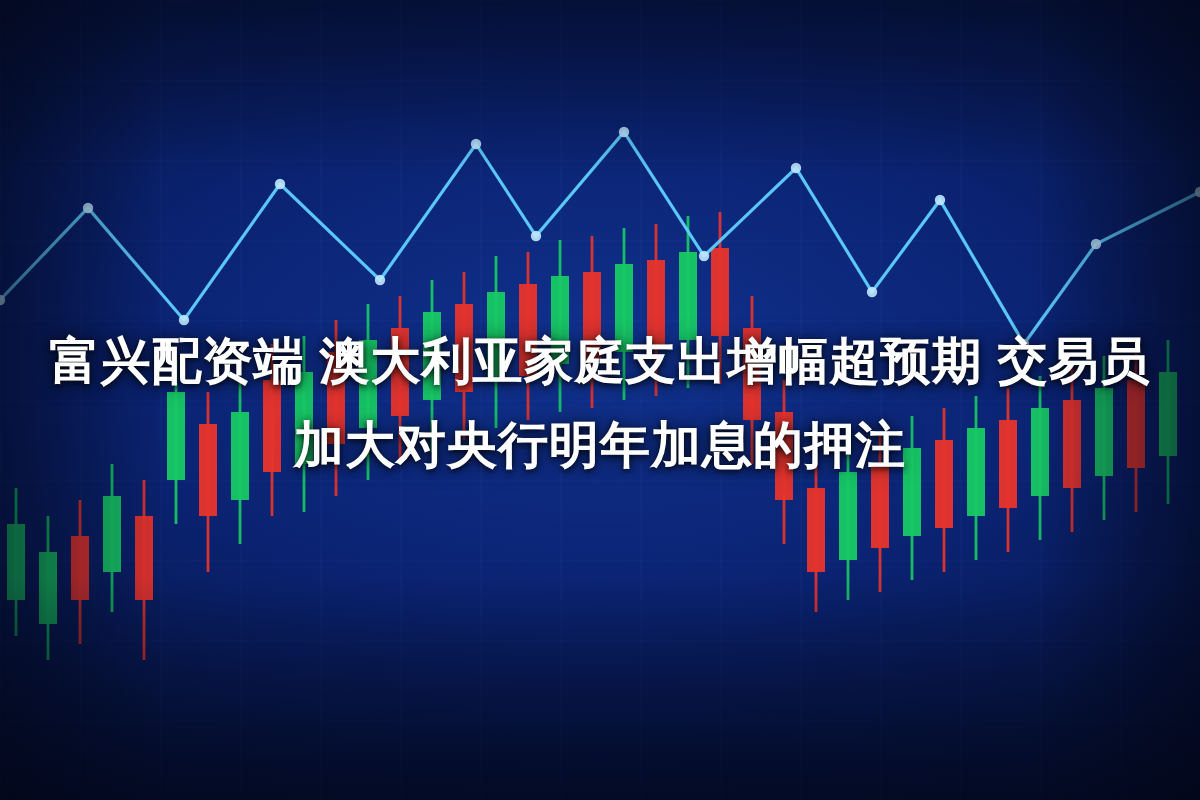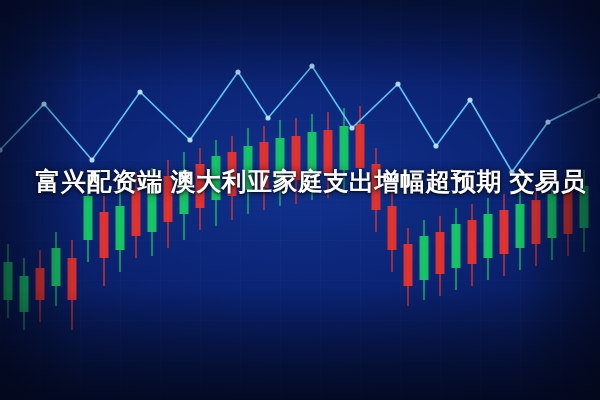--- a/index.html
+++ b/index.html
@@ -40,21 +40,21 @@
     background-image:
       repeating-linear-gradient(to right, rgba(90,150,255,0.05) 0px, rgba(90,150,255,0.05) 1px, transparent 1px, transparent 40px),
       repeating-linear-gradient(to bottom, rgba(90,150,255,0.04) 0px, rgba(90,150,255,0.04) 1px, transparent 1px, transparent 40px);
     opacity: 0.7;
   }
   #headline {
     position: absolute;
     left: 0;
     right: 0;
     top: 160px;
-    text-align: right;
+    text-align: center;
     color: #ffffff;
     font-size: 25px;
     line-height: 42px;
     font-weight: 700;
     letter-spacing: 0.5px;
     text-shadow: 0 1px 3px rgba(0,0,0,0.85), 0 0 10px rgba(0,0,0,0.6);
     padding: 0 14px;
     box-sizing: border-box;
   }
   #headline .line { display: block; white-space: nowrap; }
@@ -164,15 +164,16 @@
         <circle cx="512" cy="172" r="2.6" fill="#bfe8ff" opacity="0.9"></circle>
         <circle cx="548" cy="122" r="2.6" fill="#bfe8ff" opacity="0.9"></circle>
         <circle cx="600" cy="96" r="2.6" fill="#bfe8ff" opacity="0.9"></circle>
       </g>
   </svg>
 
   <div id="bg-vignette"></div>
 
   <div id="headline">
     <span class="line">富兴配资端 澳大利亚家庭支出增幅超预期 交易员</span>
+    <span class="line">加大对央行明年加息的押注</span>
   </div>
 
 </div>
 
 </body></html>

